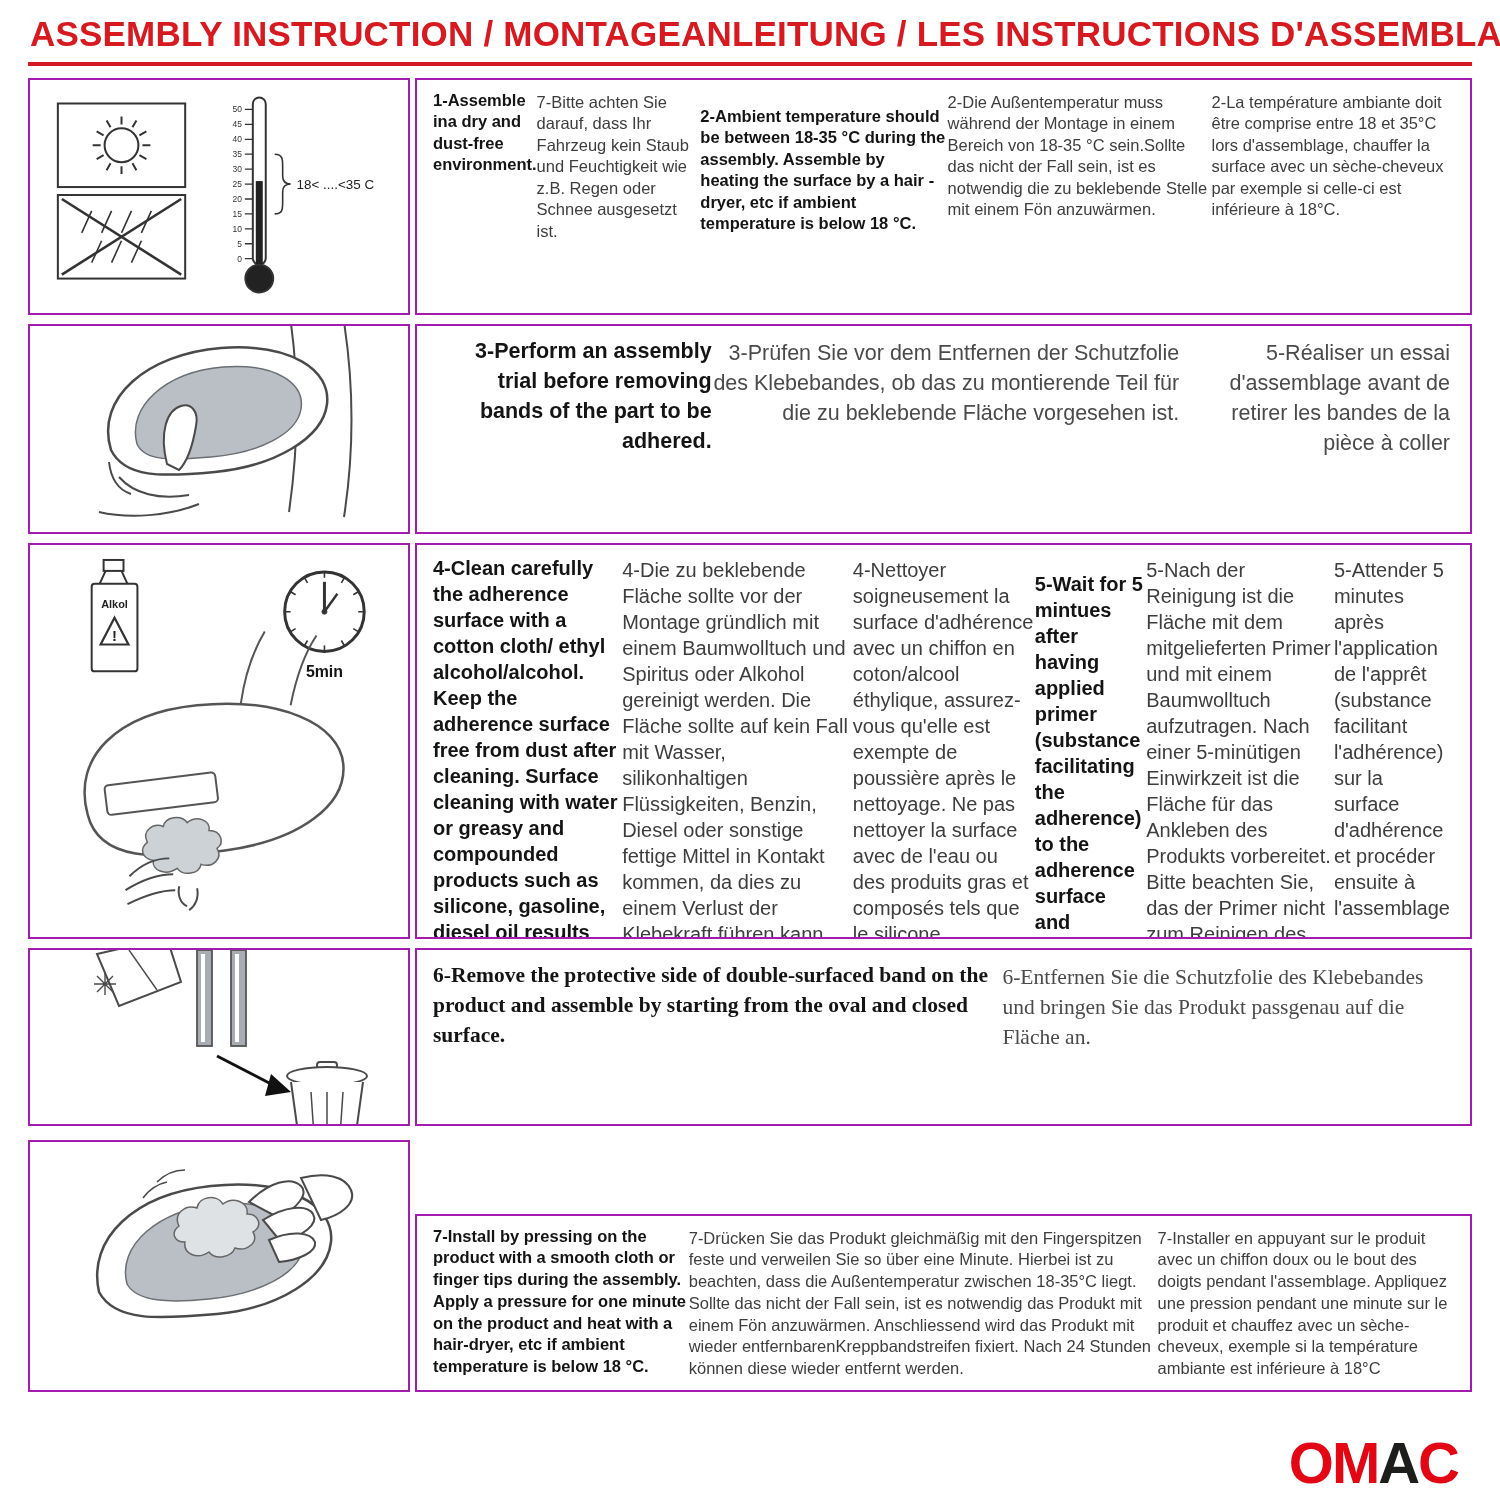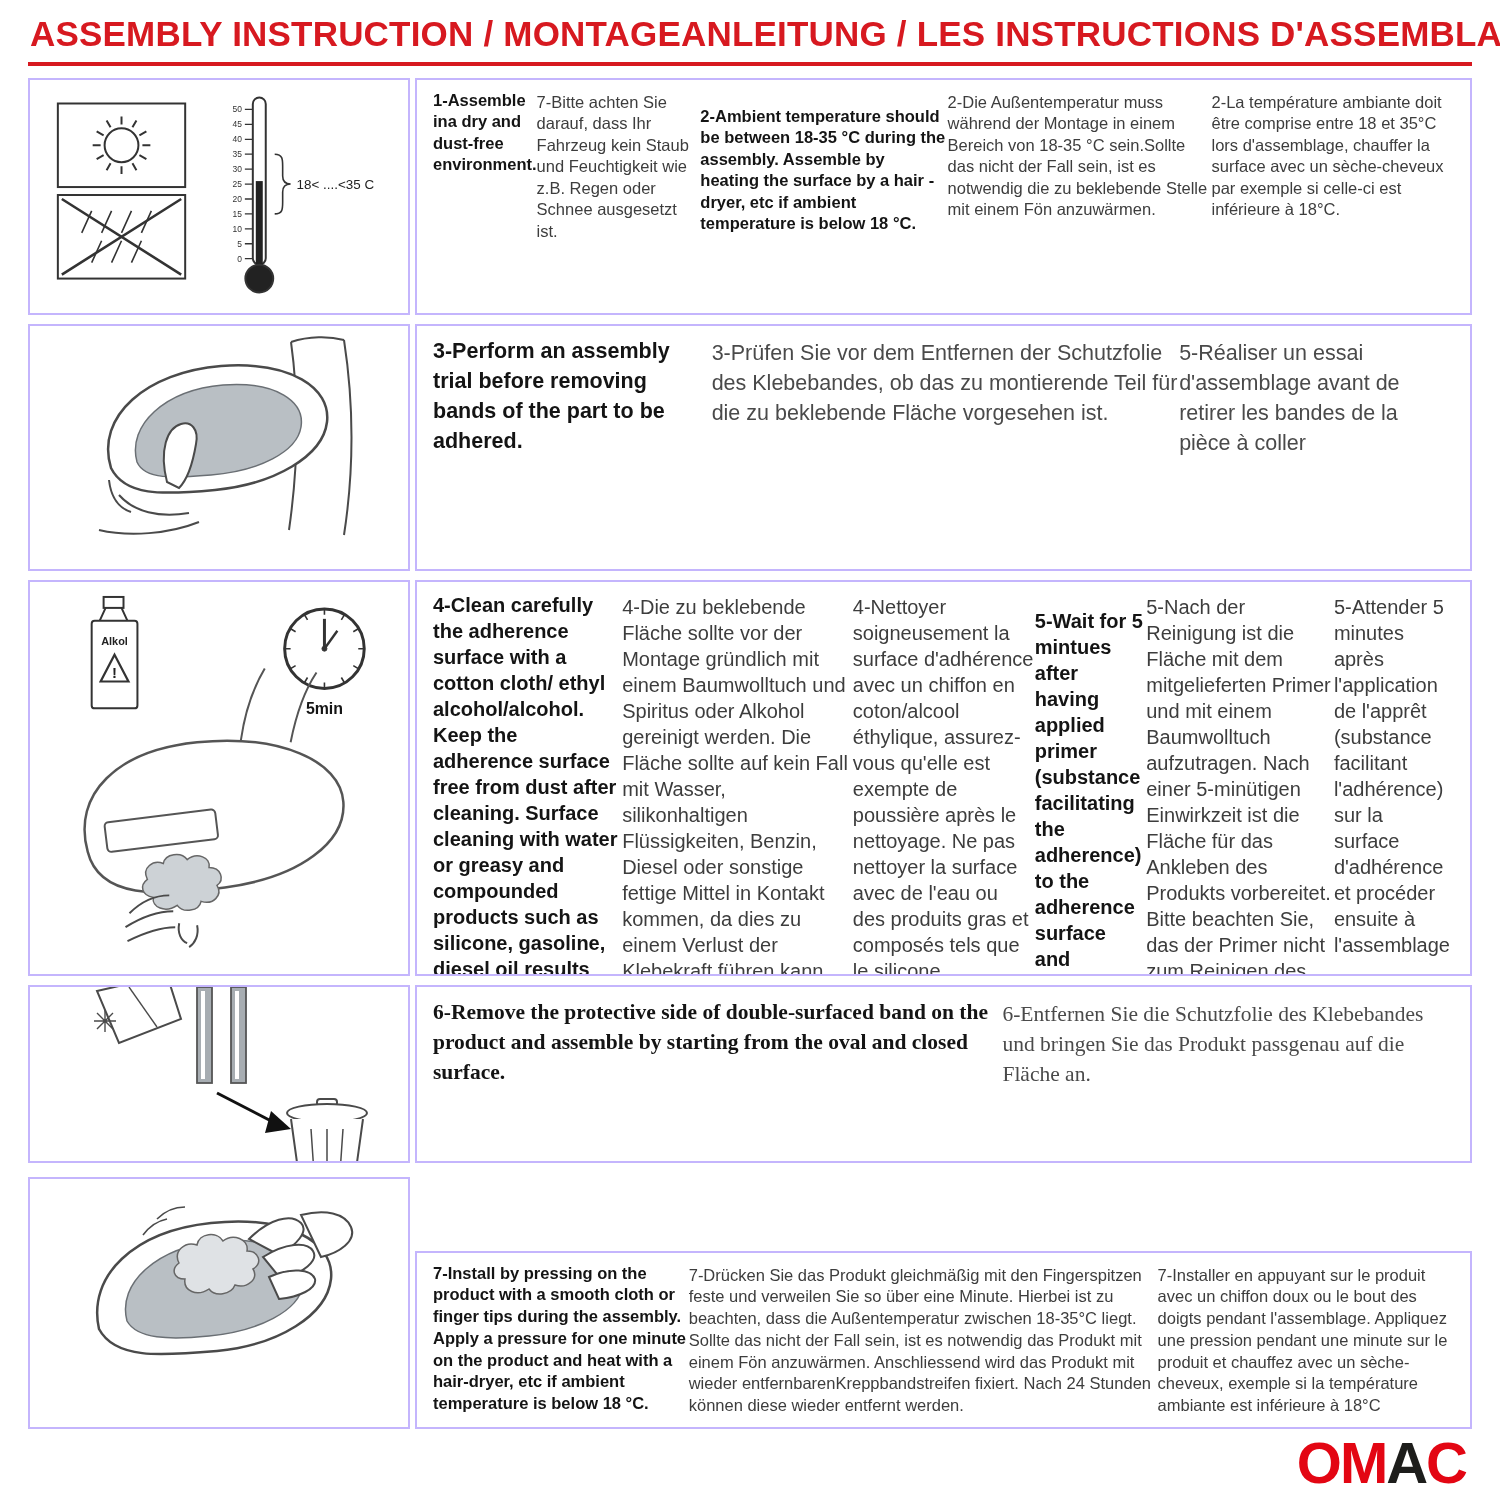--- a/index.html
+++ b/index.html
@@ -8,39 +8,39 @@
     font-family:"Liberation Sans",sans-serif;color:#3d3d3d;
   }
   .page{box-sizing:border-box;width:1500px;height:1500px;padding:12px 28px 0 28px;position:relative;}
   .doc-title{
     color:#d71920;font-weight:bold;font-size:35px;letter-spacing:.2px;
     margin:2px 2px 8px 2px;white-space:nowrap;
   }
   .title-rule{height:4px;background:#d71920;margin:0 0 12px 0;}
   .row{display:flex;gap:5px;margin-bottom:9px;align-items:stretch;}
   .row-1{height:237px;}
-  .row-2{height:247px;}
+  .row-2{height:210px;text-align:right;}
   .row-3{height:396px;}
   .row-4{height:178px;font-family:Liberation Serif, serif;}
   .row-5{height:257px;align-items:flex-end;}
-  .cell{border:2px solid #c4b5fd;background:#fff;box-sizing:border-box;}
+  .cell{border:2px solid #a21caf;background:#fff;box-sizing:border-box;}
   .cell-left{flex:0 0 382px;display:flex;align-items:center;justify-content:center;overflow:hidden;}
   .cell-right{flex:1;padding:10px 20px 10px 16px;overflow:hidden;display:flex;flex-direction:row;}
   .center-v{justify-content:center;}
   .para{margin:0;}
   .para + .para{margin-top:2px;}
   .para.bold{font-weight:bold;color:#141414;}
   .para.gap{margin-top:16px;}
   .row-1 .cell-right{font-size:16.5px;line-height:1.3;}
   .row-2 .cell-right{font-size:21.5px;line-height:1.4;color:#4a4a4a;}
   .row-3 .cell-right{font-size:20px;line-height:1.3;}
   .row-4 .cell-right{font-size:21.5px;line-height:1.4;color:#4a4a4a;}
   .row-5 .cell-right{font-size:16.5px;line-height:1.32;}
   .logo{
-    position:absolute;right:32px;bottom:8px;z-index:5;background:#fff;
+    position:absolute;right:40px;bottom:8px;z-index:5;background:#fff;
     font-weight:bold;font-size:58px;line-height:1;letter-spacing:-2px;padding:2px 2px 0 8px;
   }
   .logo .red{color:#e30613;}
   .logo .dark{color:#1d1d1b;}
   svg text{font-family:"Liberation Sans",sans-serif;}
 </style>
 </head>
 <body>
 
 <div class="page">

